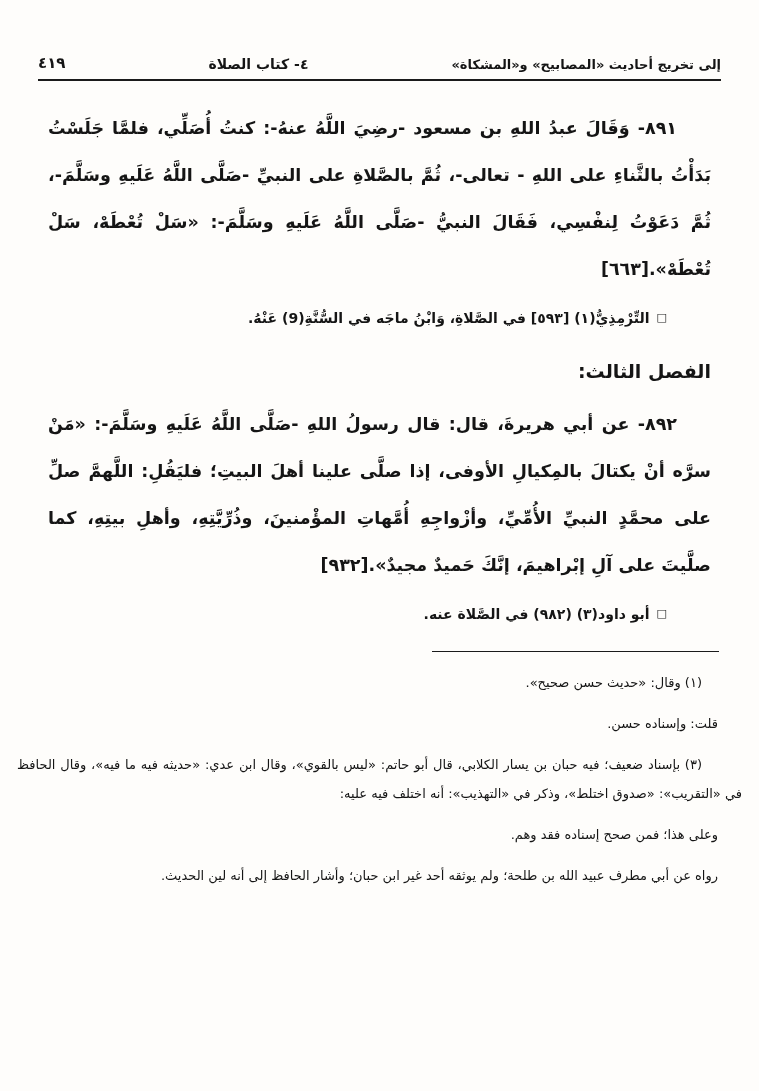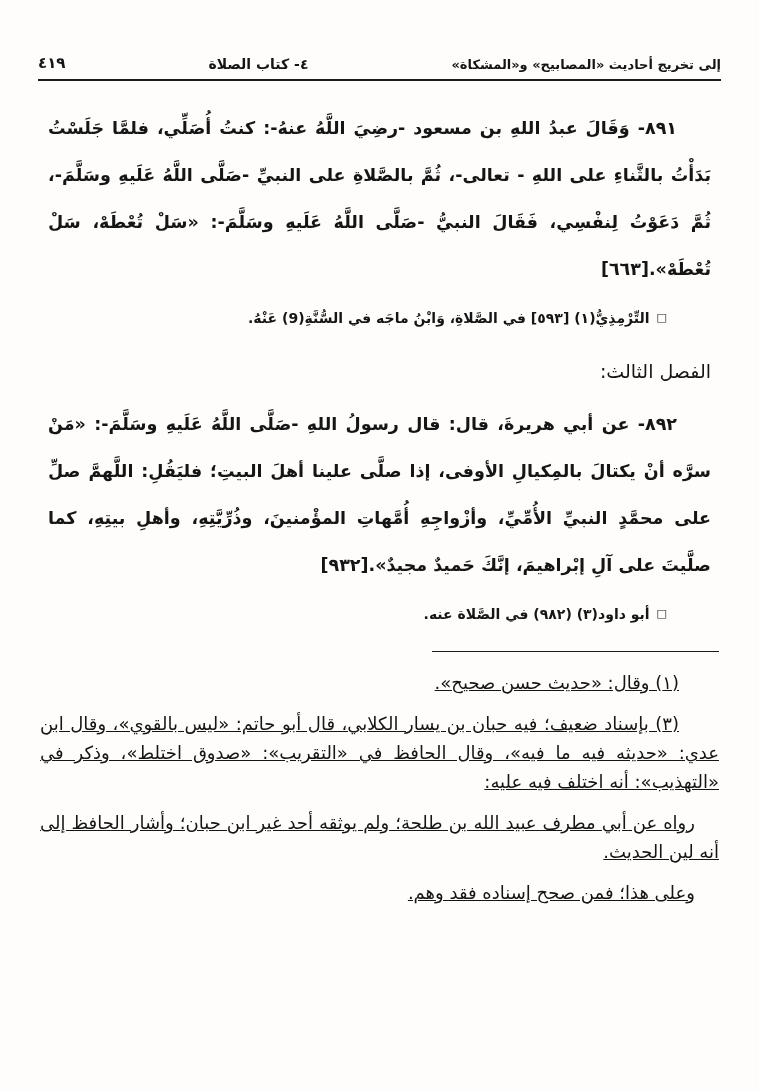--- a/index.html
+++ b/index.html
@@ -52,34 +52,33 @@
   }
   .takhrij-marker {
     font-size: 11px;
     margin-left: 7px;
     vertical-align: 2px;
   }
   h2.section-heading {
     margin: 16px 8px 10px 0;
     font-size: 19px;
     line-height: 40px;
-    font-weight: normal;
+    font-weight: bold;
   }
   .footnote-rule {
     width: 287px;
     border-top: 1.6px solid #1b1b1b;
     margin: 20px 40px 16px auto;
   }
   .footnotes {
-    padding: 0 40px;
-    font-size: 18px;
+    padding: 0 17px;
+    font-size: 13px;
     font-weight: normal;
     line-height: 29px;
     text-align: justify;
-    text-decoration: underline;
   }
   .footnotes p { margin: 0 0 12px 0; }
   .fn-num  { text-indent: 40px; }
   .fn-cont { text-indent: 24px; }
 </style>
 </head>
 <body>
 
 <div class="page">
 
@@ -103,18 +102,19 @@
 
     <p class="takhrij"><span class="takhrij-marker">□</span><span>أبو داود(٣) (٩٨٢) في الصَّلاة عنه.</span></p>
 
 
   </main>
 
   <div class="footnote-rule"></div>
 
   <section class="footnotes">
     <p class="fn fn-num">(١) وقال: «حديث حسن صحيح».</p>
+    <p class="fn fn-cont">قلت: وإسناده حسن.</p>
     <p class="fn fn-num">(٣) بإسناد ضعيف؛ فيه حبان بن يسار الكلابي، قال أبو حاتم: «ليس بالقوي»، وقال ابن عدي: «حديثه فيه ما فيه»، وقال الحافظ في «التقريب»: «صدوق اختلط»، وذكر في «التهذيب»: أنه اختلف فيه عليه:</p>
+    <p class="fn fn-cont">وعلى هذا؛ فمن صحح إسناده فقد وهم.</p>
     <p class="fn fn-cont">رواه عن أبي مطرف عبيد الله بن طلحة؛ ولم يوثقه أحد غير ابن حبان؛ وأشار الحافظ إلى أنه لين الحديث.</p>
-    <p class="fn fn-cont">وعلى هذا؛ فمن صحح إسناده فقد وهم.</p>
   </section>
 
 </div>
 
 </body></html>

